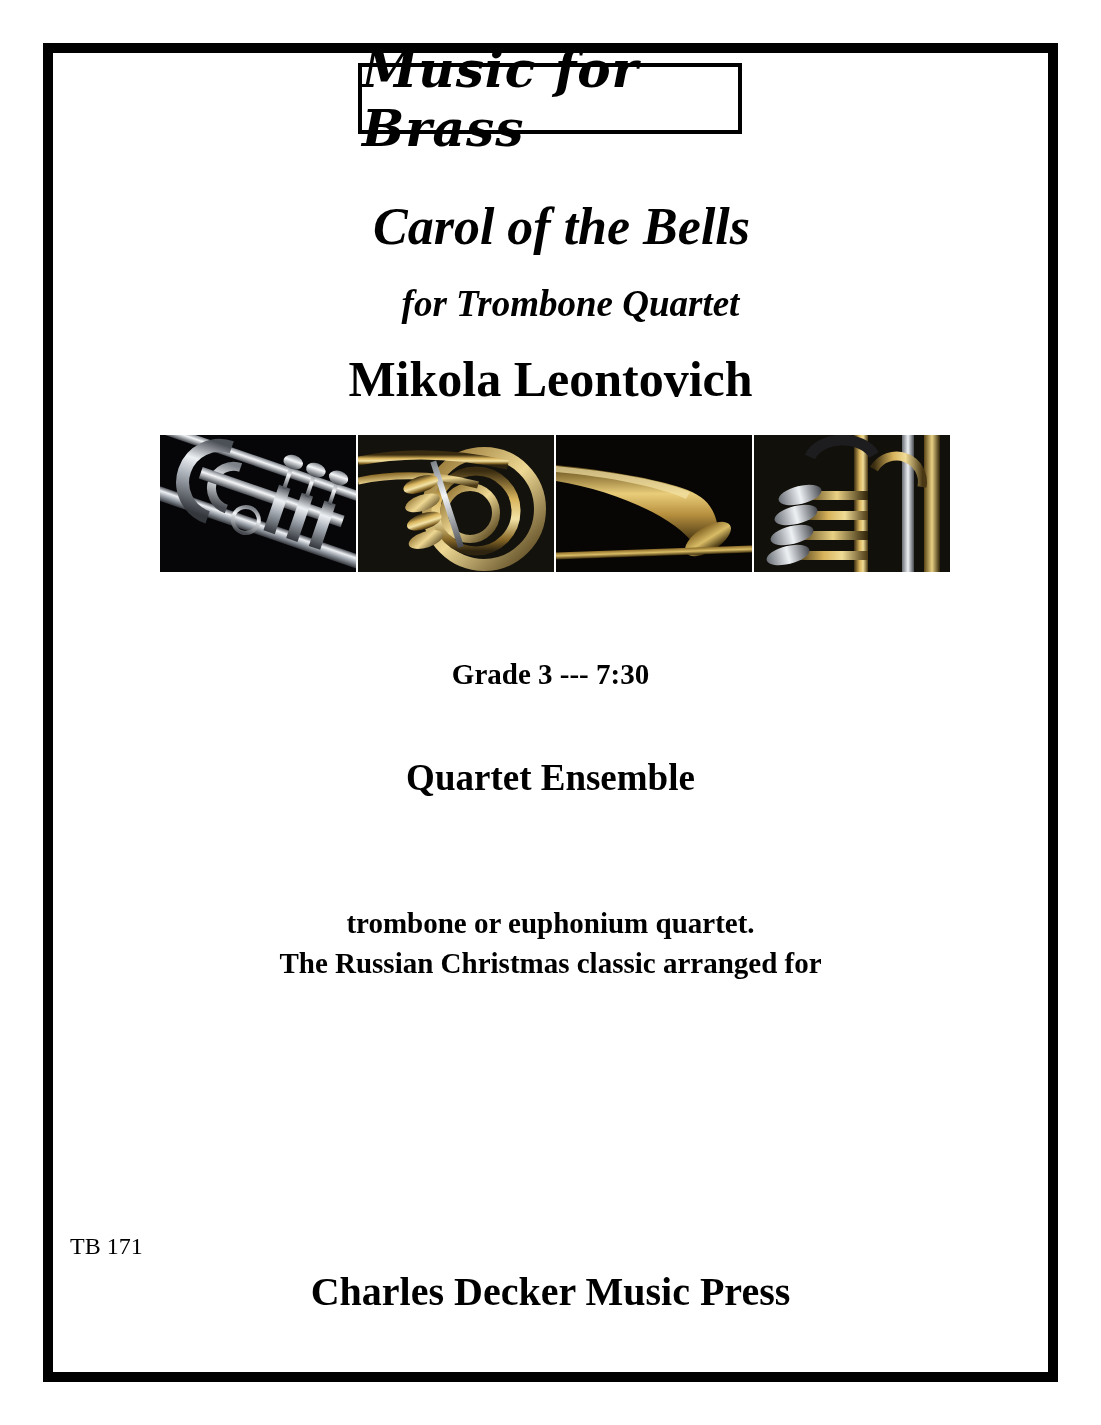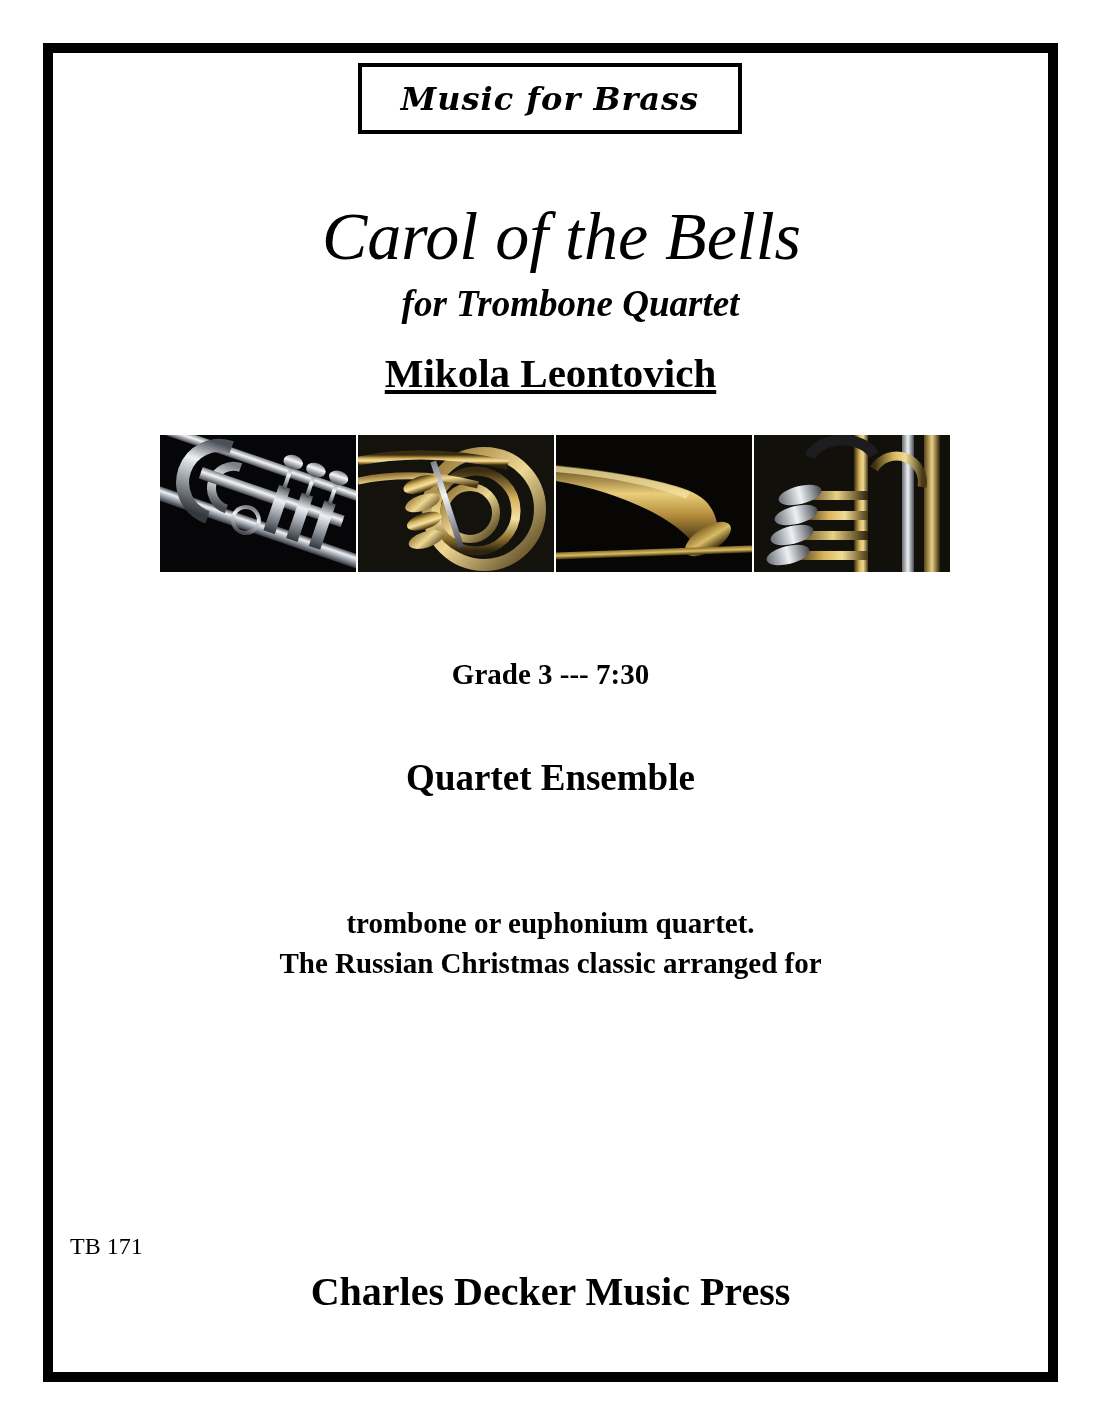--- a/index.html
+++ b/index.html
@@ -21,26 +21,26 @@
 
   .brand-box {
     position:absolute; left:358px; top:63px;
     width:384px; height:71px;
     border:4px solid #000;
     display:flex; align-items:center; justify-content:center;
   }
   .brand-text {
     font-family:"DejaVu Serif","Liberation Serif",serif;
     font-style:italic; font-weight:bold;
-    font-size:32px; letter-spacing:1px;
+    font-size:50px; letter-spacing:1px;
   }
   .series   { top:144px; font-size:31px; }
-  .title    { top:198px; font-size:68px; font-weight:normal; font-style:italic;padding-left:22px; }
+  .title    { top:198px; font-size:52px; font-weight:bold; font-style:italic;padding-left:22px; }
   .subtitle { top:283px; font-size:37px; font-weight:bold; font-style:italic;margin-left:20px; }
-  .composer { top:351px; font-size:41px; font-weight:bold;text-decoration:underline; }
+  .composer { top:351px; font-size:50px; font-weight:bold; }
 
   .photo-strip {
     position:absolute; left:160px; top:435px;
     width:788px; height:137px;
     display:flex; gap:2px; background:#ffffff;
   }
   .photo-strip svg { display:block; flex:0 0 auto; }
 
   .arranger        { top:592px; font-size:36px; font-weight:bold; }
   .grade           { top:658px; font-size:29px; font-weight:bold; }

